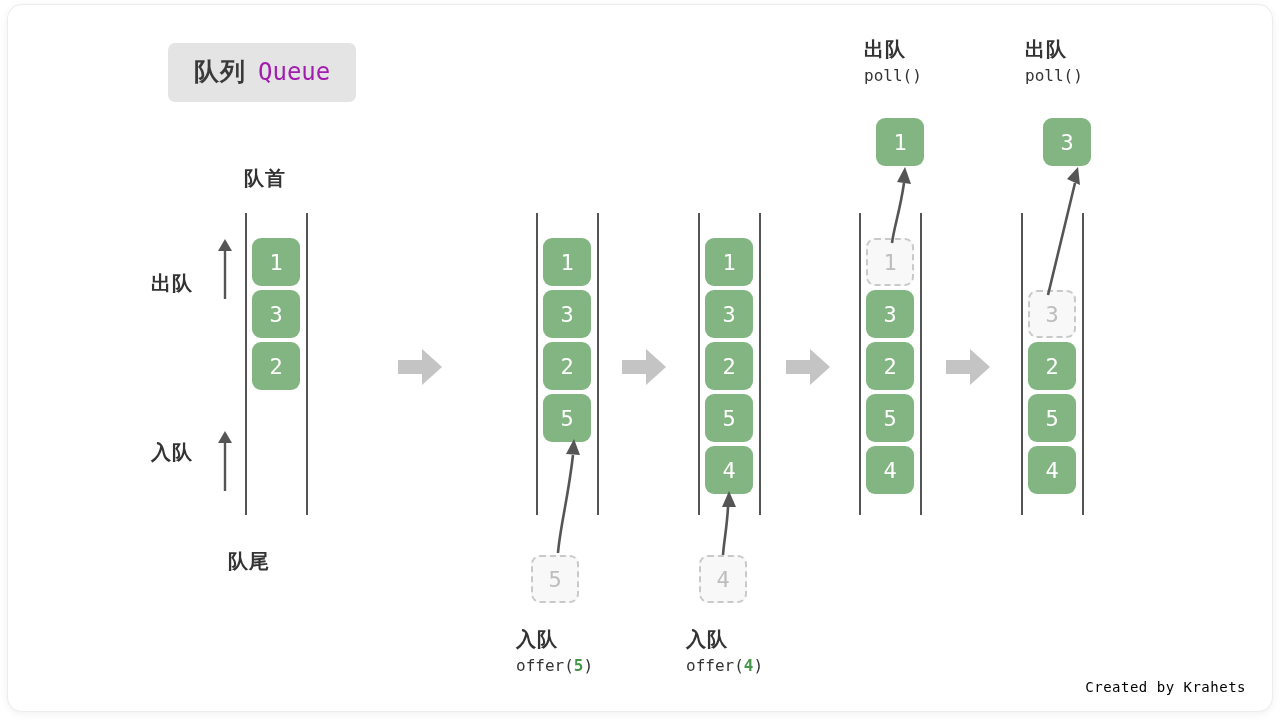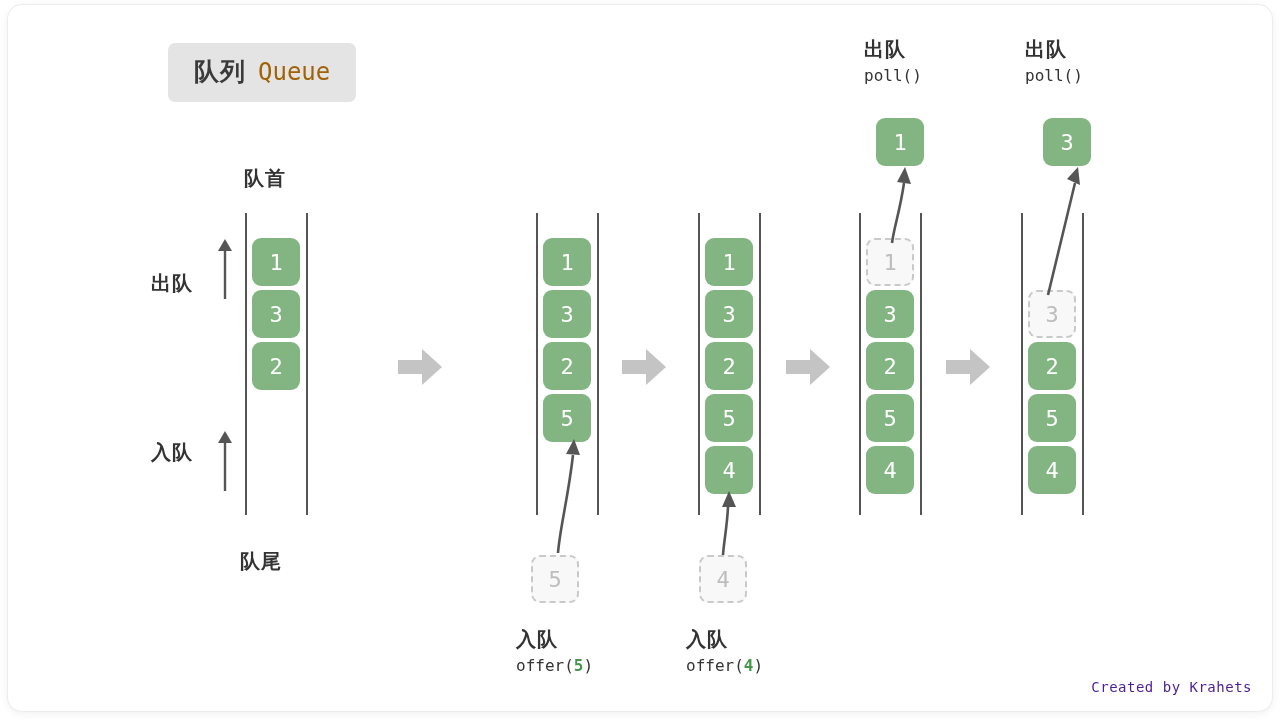--- a/index.html
+++ b/index.html
@@ -30,21 +30,21 @@
     border-radius: 7px;
     display: flex; align-items: baseline; gap: 12px;
     white-space: nowrap;
   }
   #title-badge .cn {
     font-size: 25px; font-weight: bold; color: #3a3a3a;
     letter-spacing: 1px;
   }
   #title-badge .en {
     font-family: "DejaVu Sans Mono", "Liberation Mono", monospace;
-    font-size: 24px; color: #a16207;
+    font-size: 24px; color: #a21caf;
   }
 
   
   .abs { position: absolute; }
 
   .cn-label {
     font-size: 20px; font-weight: bold; color: #333333;
     letter-spacing: 1px; white-space: nowrap;
   }
 
@@ -96,39 +96,39 @@
   }
   .caption .c2 {
     font-family: "DejaVu Sans Mono", "Liberation Mono", monospace;
     font-size: 16px; color: #333333;
   }
   .caption .c2 .num { color: #46974a; font-weight: bold; }
 
   
   #footer {
     position: absolute;
-    right: 20px; bottom: 16px;
-    font-family: "DejaVu Sans Mono", "Liberation Mono", monospace;
-    font-size: 14px; color: #4c1d95;
+    right: 26px; bottom: 16px;
+    font-family: "DejaVu Sans Mono", "Liberation Mono", monospace;
+    font-size: 14px; color: #000000;
     letter-spacing: 0.5px;
   }
   svg { display: block; overflow: visible; }
 </style>
 </head>
 <body>
 
 <div id="canvas">
 
   <div id="title-badge">
     <span class="cn">队列</span>
     <span class="en">Queue</span>
   </div>
 
   <div class="cn-label abs" style="left:236px; top:160px;">队首</div>
-  <div class="cn-label abs" style="left:232px; top:543px;">队尾</div>
+  <div class="cn-label abs" style="left:220px; top:543px;">队尾</div>
 
   <div class="cn-label abs" style="left:143px; top:265px;">出队</div>
   <svg class="updown-arrow" style="left:206px; top:232px;" width="22" height="62" viewBox="0 0 22 62">
     <line x1="11" y1="62" x2="11" y2="11" stroke="#555555" stroke-width="2.4"></line>
     <path d="M11 2 L18 14 L4 14 Z" fill="#555555"></path>
   </svg>
 
   <div class="cn-label abs" style="left:143px; top:434px;">入队</div>
   <svg class="updown-arrow" style="left:206px; top:424px;" width="22" height="62" viewBox="0 0 22 62">
     <line x1="11" y1="62" x2="11" y2="11" stroke="#555555" stroke-width="2.4"></line>

